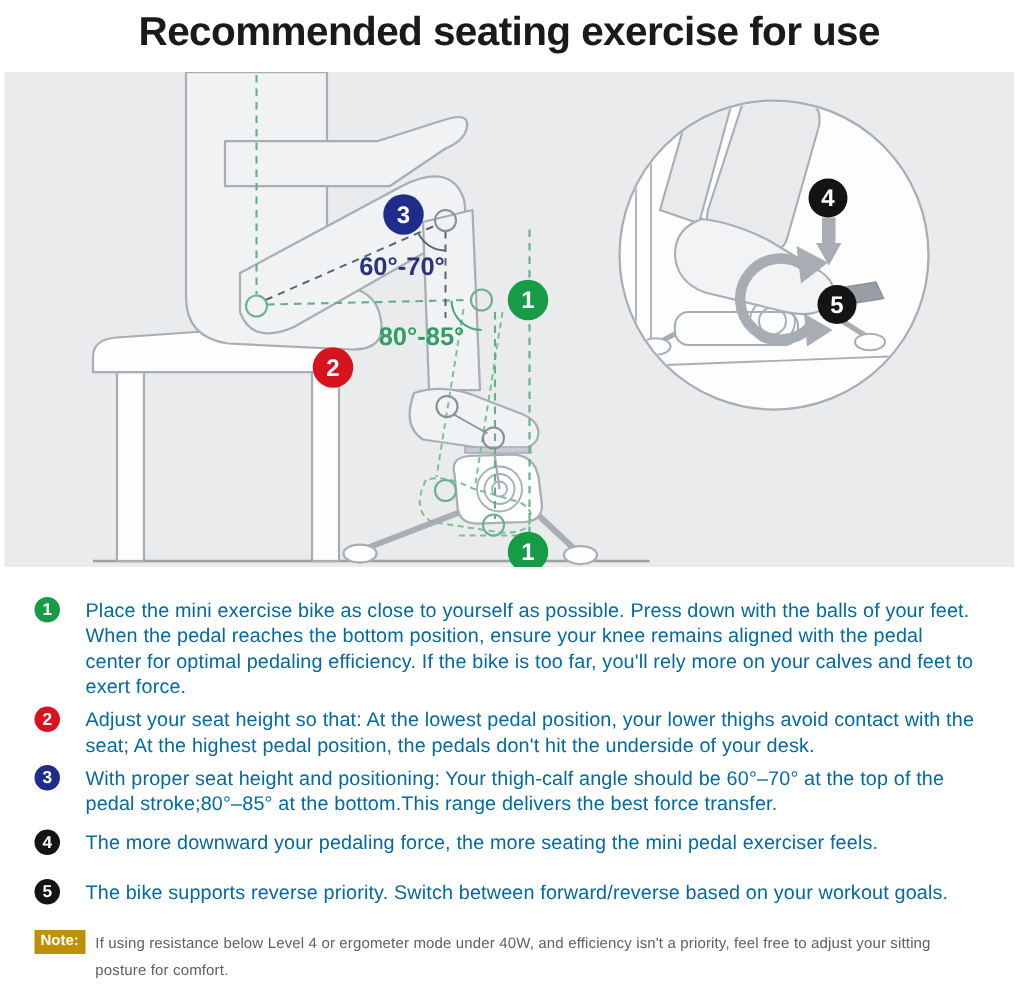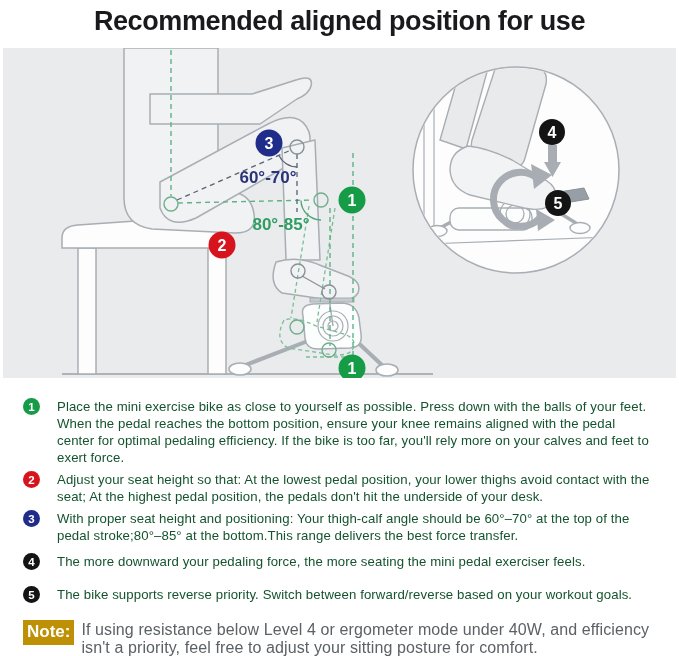--- a/index.html
+++ b/index.html
@@ -15,43 +15,43 @@
     position:absolute;top:48px;left:3px;right:3px;height:330px;
     background:#e9ebec;
   }
   .panel svg{display:block;}
   .list{
     position:absolute;top:398px;left:23px;width:645px;
   }
   .item{display:flex;align-items:flex-start;}
   .item .txt{
     width:594px;margin-left:17px;font-size:13.2px;line-height:17px;
-    color:#14532d;letter-spacing:0.1px;
+    color:#0369a1;letter-spacing:0.1px;
   }
   .badge{
     flex:none;width:17px;height:17px;border-radius:50%;
     color:#fff;font-size:11.5px;font-weight:bold;
     display:flex;align-items:center;justify-content:center;margin-top:0px;
   }
   .mb1{margin-bottom:5px;} .mb2{margin-bottom:5px;} .mb3{margin-bottom:9px;}
   .mb4{margin-bottom:16px;} .mb5{margin-bottom:18px;}
   .noterow{display:flex;align-items:flex-start;}
   .notelabel{
-    flex:none;color:#fff;font-weight:bold;font-size:17px;
+    flex:none;color:#fff;font-weight:bold;font-size:10px;
     padding:2px 4px 3px 4px;margin-top:-1px;
   }
   .notetxt{
-    margin-left:7px;width:590px;font-size:16px;line-height:18px;
+    margin-left:7px;width:590px;font-size:10px;line-height:18px;
     color:#5c6165;letter-spacing:0.1px;
   }
 </style>
 </head>
 <body>
 
-<div class="title">Recommended aligned position for use</div>
+<div class="title">Recommended seating exercise for use</div>
 
 <div class="panel">
 <svg width="673" height="330" viewBox="3 0 673 330">
 
   <line x1="62" y1="326" x2="433" y2="326" stroke="#9aa0a6" stroke-width="1.6"></line>
 
   <g stroke="#a8aeb4" stroke-width="1.5" fill="#fdfdfd">
     <rect x="78" y="200" width="18" height="126"></rect>
     <rect x="208" y="200" width="18" height="126"></rect>
     <path d="M62,200 L62,190 Q62,178 78,177 L150,172 Q200,170 214,178 Q227,181 227,192 L227,200 Z"></path>

